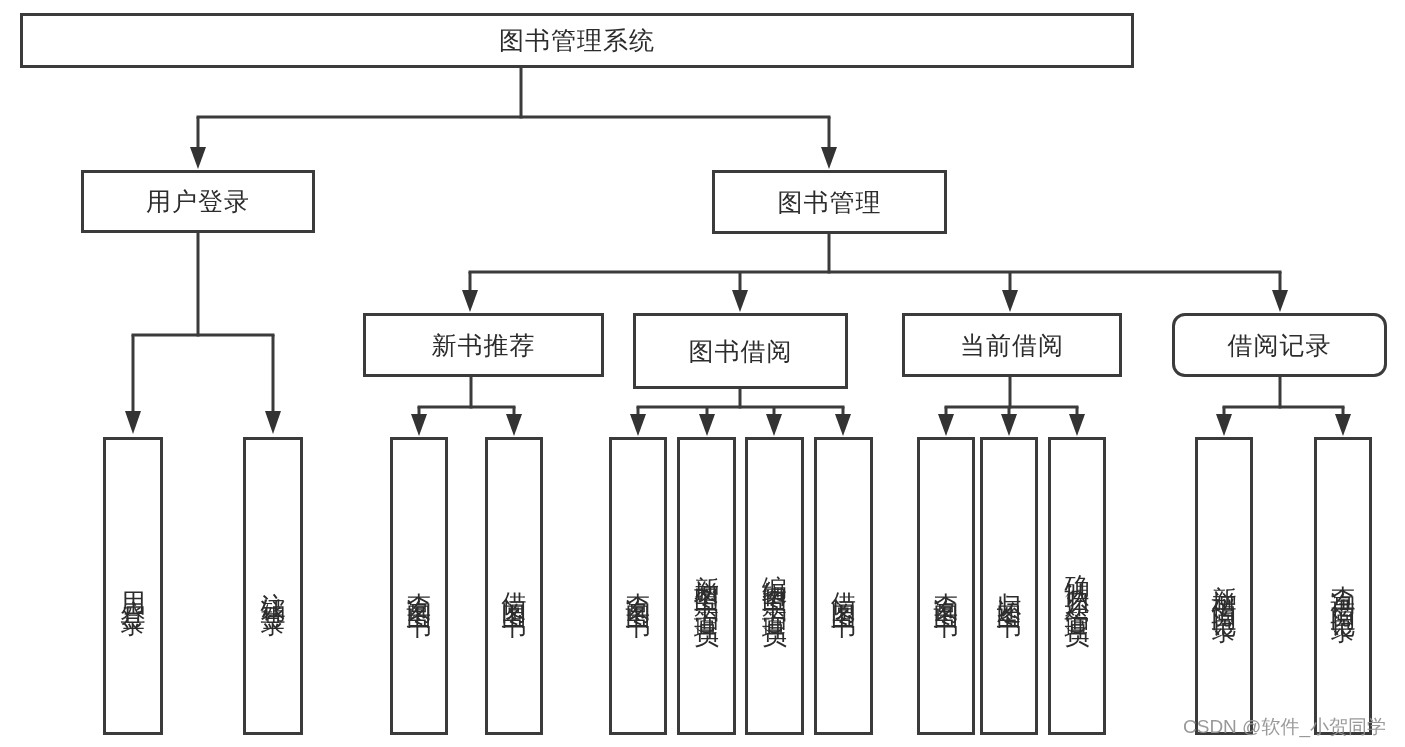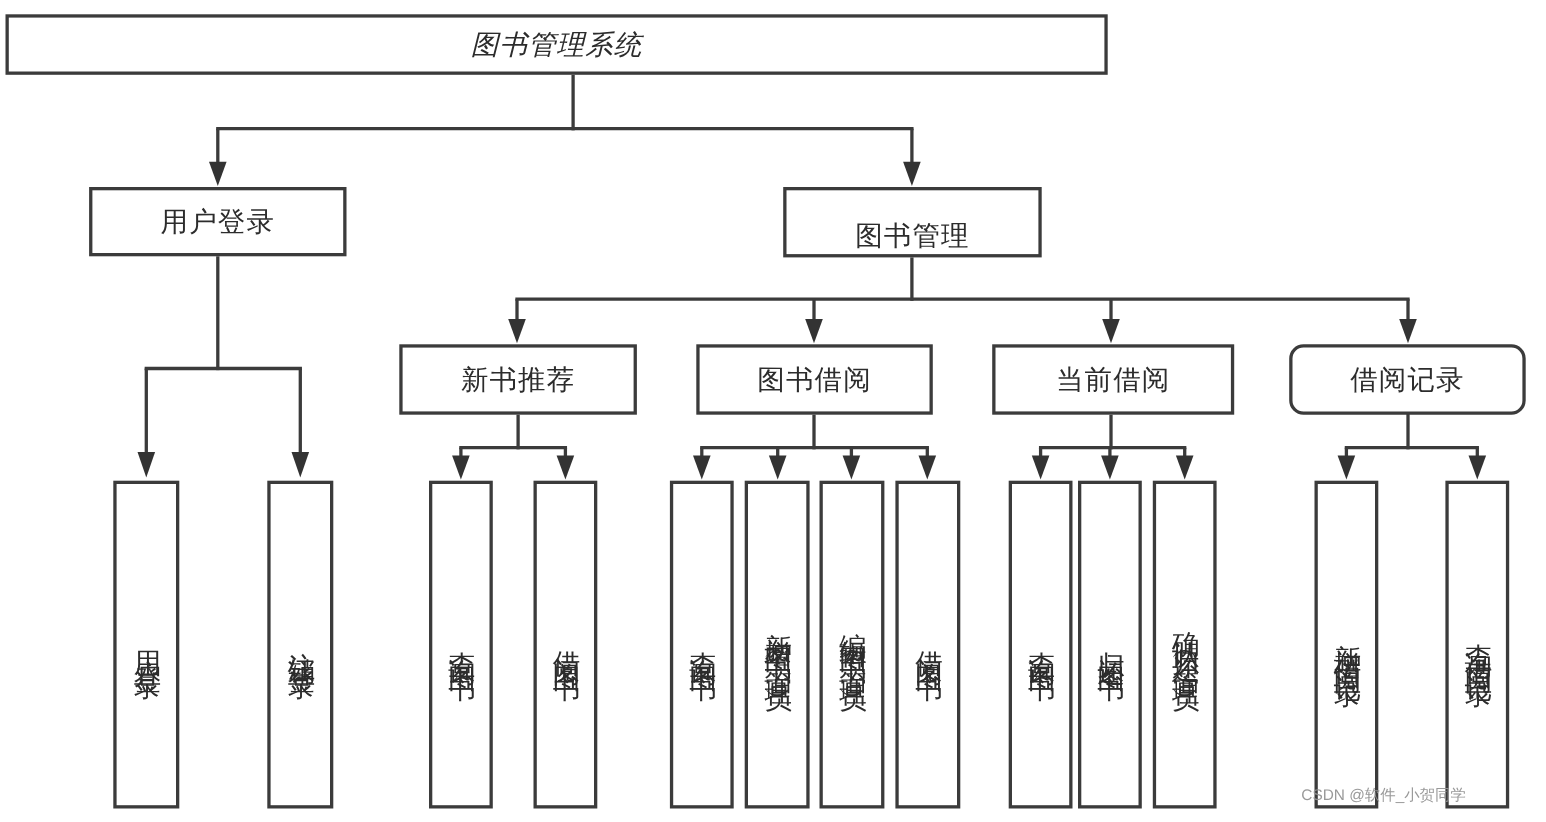--- a/index.html
+++ b/index.html
@@ -49,33 +49,33 @@
     font-size: 25px;
     letter-spacing: 7px;
     line-height: 1;
     white-space: nowrap;
   }
   .watermark {
     position: absolute;
     left: 1183px;
     top: 714px;
     width: 215px;
-    font-size: 14px;
+    font-size: 19px;
     color: rgba(148, 148, 148, 0.95);
     white-space: nowrap;
     z-index: 5;
   }
   
-  .n-root   { left: 5px;   top: 13px;  width: 1002px; height: 55px; font-style: italic; }
+  .n-root   { left: 20px;   top: 13px;  width: 1114px; height: 55px; }
   
   .n-l2a    { left: 81px;   top: 170px; width: 234px;  height: 63px; }
-  .n-l2b    { left: 712px;  top: 170px; width: 235px;  height: 64px; align-items: flex-end; }
-  
-  .n-l3a    { left: 363px;  top: 313px; width: 216px;  height: 64px; }
-  .n-l3b    { left: 633px;  top: 313px; width: 215px;  height: 64px; }
+  .n-l2b    { left: 712px;  top: 170px; width: 235px;  height: 64px; }
+  
+  .n-l3a    { left: 363px;  top: 313px; width: 241px;  height: 64px; }
+  .n-l3b    { left: 633px;  top: 313px; width: 215px;  height: 76px; }
   .n-l3c    { left: 902px;  top: 313px; width: 220px;  height: 64px; }
   .n-l3d    { left: 1172px; top: 313px; width: 215px;  height: 64px; border-radius: 13px; }
   
   .leaf     { top: 437px; height: 298px; }
   .n-g1a { left: 103px;  width: 60px; }
   .n-g1b { left: 243px;  width: 60px; }
   .n-g2a { left: 390px;  width: 58px; }
   .n-g2b { left: 485px;  width: 58px; }
   .n-g3a { left: 609px;  width: 58px; }
   .n-g3b { left: 677px;  width: 59px; }

